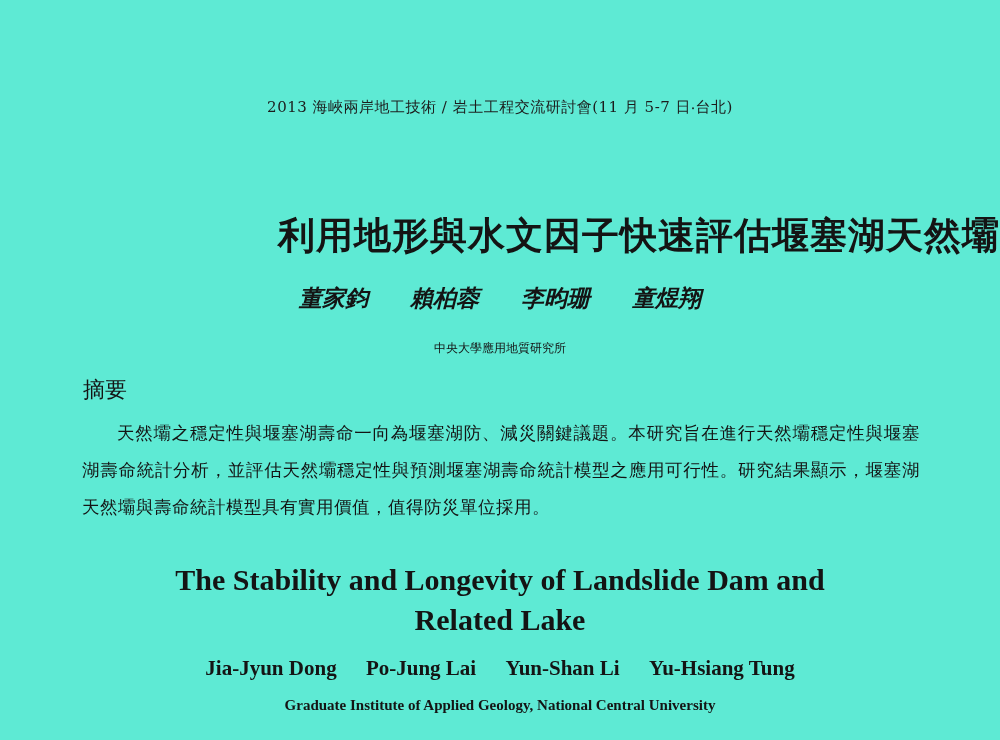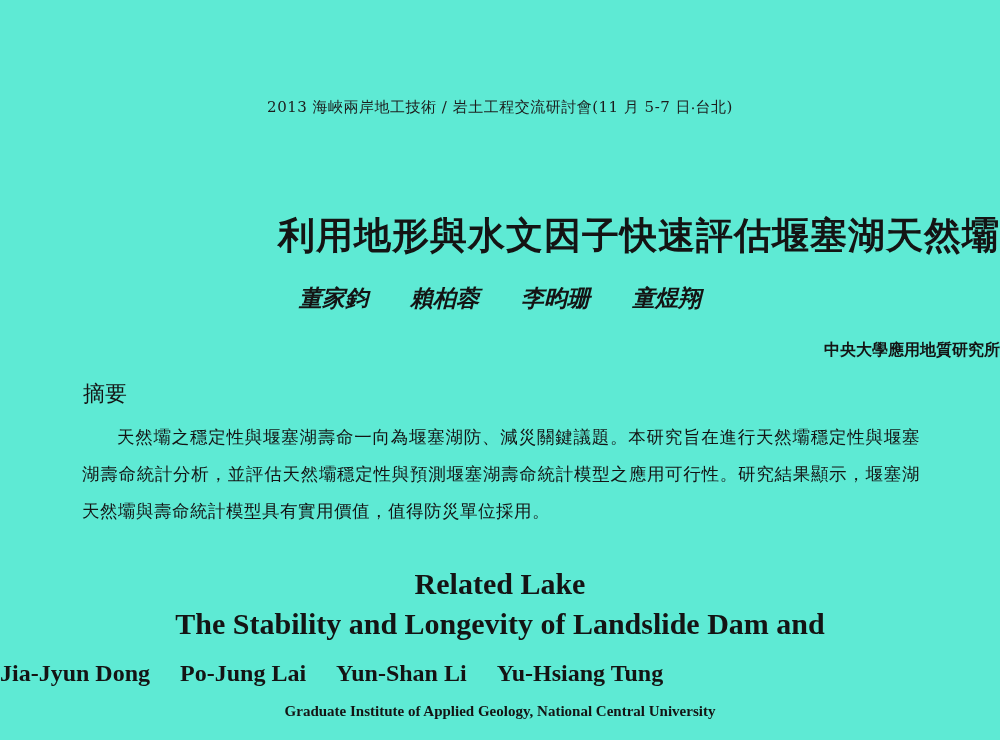--- a/index.html
+++ b/index.html
@@ -34,23 +34,23 @@
   .authors-zh {
     margin-top: 22px;
     text-align: center;
     font-size: 23px;
     font-weight: bold;
     font-style: italic;
   }
   .authors-zh .author + .author { margin-left: 34px; }
   .affiliation-zh {
     margin-top: 26px;
-    text-align: right;
-    font-size: 16px;
-    font-weight: bold;
+    text-align: center;
+    font-size: 12px;
+    font-weight: normal;
   }
   .abstract-heading {
     margin: 18px 0 0 83px;
     font-size: 22px;
     font-weight: normal;
   }
   .abstract-text {
     margin: 10px 80px 0 82px;
     font-size: 17.5px;
     line-height: 37px;
@@ -61,23 +61,24 @@
   .title-en {
     margin-top: 34px;
     text-align: center;
     font-family: "Liberation Serif", serif;
     font-weight: bold;
     font-size: 30px;
     line-height: 40px;
   }
   .authors-en {
     margin-top: 16px;
+    text-align: center;
     font-family: "Liberation Serif", serif;
     font-weight: bold;
-    font-size: 24px;
+    font-size: 21px;
   }
   .authors-en .author + .author { margin-left: 24px; }
   .affiliation-en {
     margin-top: 16px;
     text-align: center;
     font-family: "Liberation Serif", serif;
     font-weight: bold;
     font-size: 15px;
   }
 </style>
@@ -99,22 +100,22 @@
     <span class="author">童煜翔</span>
   </div>
 
   <div class="affiliation-zh">中央大學應用地質研究所</div>
 
   <div class="abstract-heading">摘要</div>
 
   <div class="abstract-text">天然壩之穩定性與堰塞湖壽命一向為堰塞湖防、減災關鍵議題。本研究旨在進行天然壩穩定性與堰塞湖壽命統計分析，並評估天然壩穩定性與預測堰塞湖壽命統計模型之應用可行性。研究結果顯示，堰塞湖天然壩與壽命統計模型具有實用價值，值得防災單位採用。</div>
 
   <div class="title-en">
+    <div>The Stability and Longevity of Landslide Dam and</div>
     <div>Related Lake</div>
-    <div>The Stability and Longevity of Landslide Dam and</div>
   </div>
 
   <div class="authors-en">
     <span class="author">Jia-Jyun Dong</span>
     <span class="author">Po-Jung Lai</span>
     <span class="author">Yun-Shan Li</span>
     <span class="author">Yu-Hsiang Tung</span>
   </div>
 
   <div class="affiliation-en">Graduate Institute of Applied Geology, National Central University</div>

